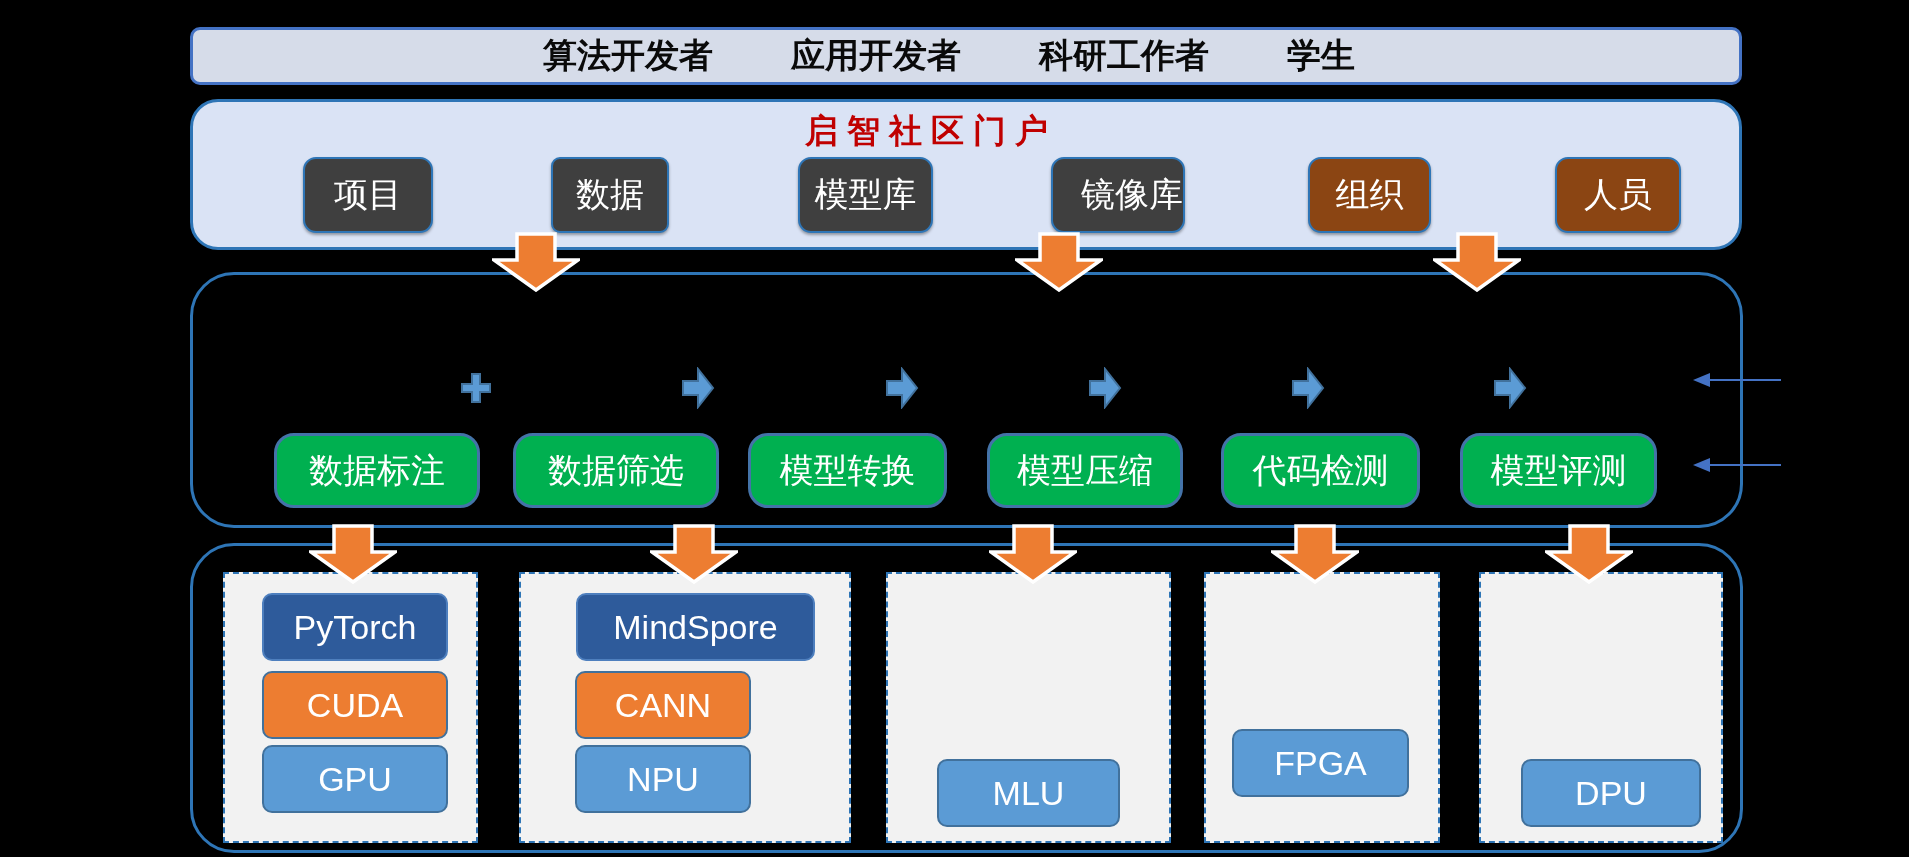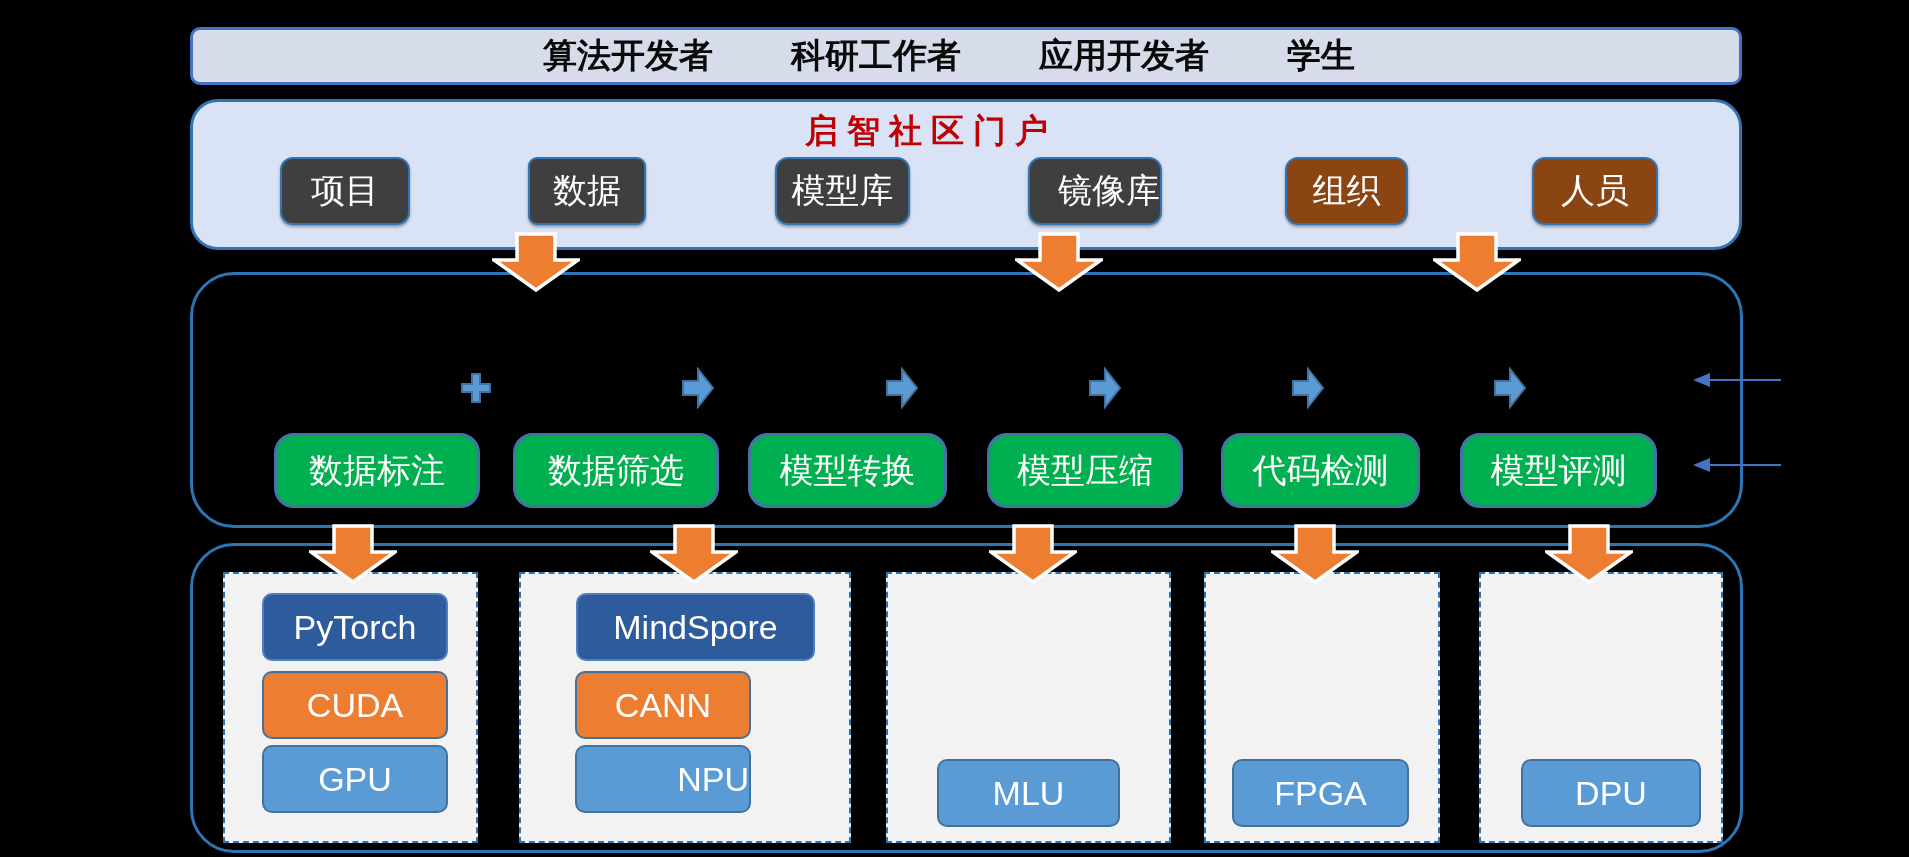--- a/index.html
+++ b/index.html
@@ -17,23 +17,23 @@
   .dark-box{left:190px;top:272px;width:1553px;height:256px;background:#000;
             border:3px solid #2E75B6;border-radius:44px;}
   .bottom-box{left:190px;top:543px;width:1553px;height:310px;background:#000;
               border:3px solid #2E75B6;border-radius:44px;}
   
   .title-red{left:190px;width:1552px;text-align:center;color:#C00000;
              font-weight:700;font-size:33px;letter-spacing:9px;white-space:nowrap;}
   .portal-title{top:109px;transform:translateX(-35px);}
   .platform-title{top:289px;transform:translateX(-59px);}
   
-  .pbtn{top:157px;height:68px;border-radius:13px;border:2px solid #2E75B6;
+  .pbtn{top:157px;height:76px;border-radius:13px;border:2px solid #2E75B6;
         color:#fff;font-size:34px;display:flex;align-items:center;justify-content:center;
-        white-space:nowrap;box-shadow:0 2px 3px rgba(0,0,0,.35);}
+        white-space:nowrap;box-shadow:0 2px 3px rgba(0,0,0,.35);margin-left:23px;}
   .pbtn.dark{background:#3F3F3F;}
   .pbtn.brown{background:#8B4513;}
   
   .svc{top:433px;height:75px;background:#00B050;border:3px solid #4473A8;
        border-radius:20px;color:#fff;font-size:34px;
        display:flex;align-items:center;justify-content:center;white-space:nowrap;}
   
   .col{top:572px;height:271px;background:#F2F2F2;border:2px dashed #2E75B6;}
   .chip{height:68px;border-radius:10px;color:#fff;font-size:34px;
         display:flex;align-items:center;justify-content:center;
@@ -43,22 +43,22 @@
   .chip.light-blue{background:#5B9BD5;border-color:#41719C;}
   .icon-wrap{line-height:0;}
 </style>
 </head>
 <body>
 
 <div class="abs" id="slide" style="left:0;top:0;width:1909px;height:857px;">
 
   <div class="abs top-bar" id="users-bar">
       <span class="role">算法开发者</span>
+      <span class="role">应用开发者</span>
       <span class="role">科研工作者</span>
-      <span class="role">应用开发者</span>
       <span class="role">学生</span>
     </div>
 
   <div class="abs portal"></div>
   <div class="abs title-red portal-title">启智社区门户</div>
   <div id="portal-buttons">
       <div class="abs pbtn dark" style="left: 280px; width: 130px;">
         <span>项目</span>
       </div>
       <div class="abs pbtn dark" style="left: 528px; width: 118px; border-radius: 9px;">
@@ -147,27 +147,27 @@
       </div>
       <div class="abs chip light-blue" style="left: 262px; width: 186px; top: 745px;">
         <span>GPU</span>
       </div>
       <div class="abs chip dark-blue" style="left: 576px; width: 239px; top: 593px;">
         <span>MindSpore</span>
       </div>
       <div class="abs chip orange" style="left: 575px; width: 176px; top: 671px;">
         <span>CANN</span>
       </div>
-      <div class="abs chip light-blue" style="left: 575px; width: 176px; top: 745px; justify-content: flex-end;">
+      <div class="abs chip light-blue" style="left: 575px; width: 176px; top: 745px;">
         <span>NPU</span>
       </div>
       <div class="abs chip light-blue" style="left: 937px; width: 183px; top: 759px;">
         <span>MLU</span>
       </div>
-      <div class="abs chip light-blue" style="left: 1232px; width: 177px; top: 759px;">
+      <div class="abs chip light-blue" style="left: 1232px; width: 177px; top: 729px;">
         <span>FPGA</span>
       </div>
       <div class="abs chip light-blue" style="left: 1521px; width: 180px; top: 759px;">
         <span>DPU</span>
       </div>
     </div>
 
   <div id="down-arrows">
       <div class="abs icon-wrap" style="left: 492px; top: 232px;"><svg width="88" height="60" viewBox="0 0 88 60">
           <polygon points="25,2 63,2 63,28 86,28 44,58 2,28 25,28" fill="#ED7D31" stroke="#FFFFFF" stroke-width="3.5"></polygon>

